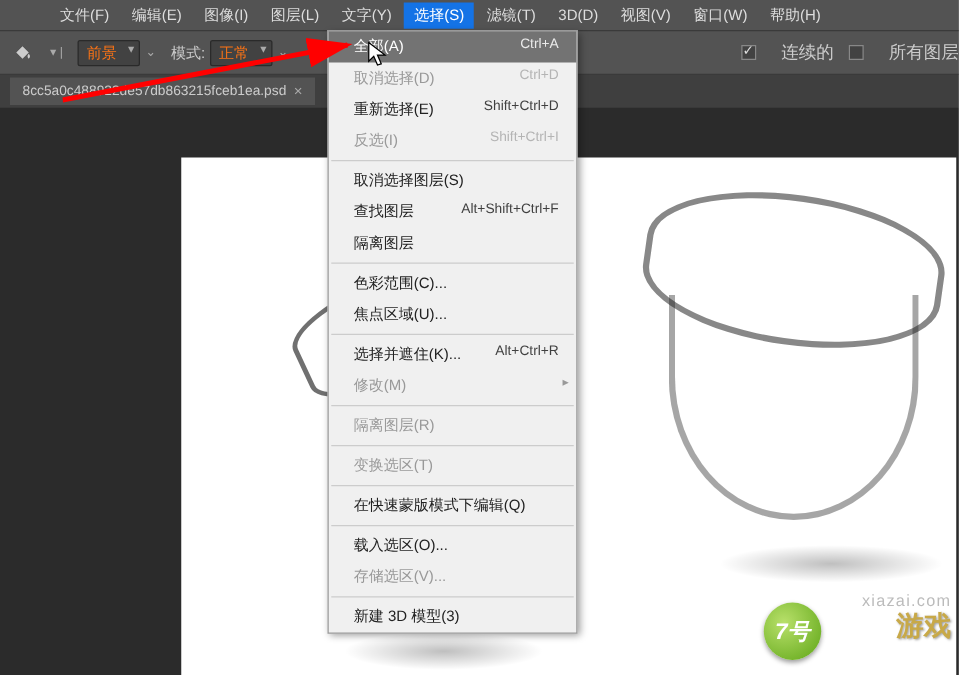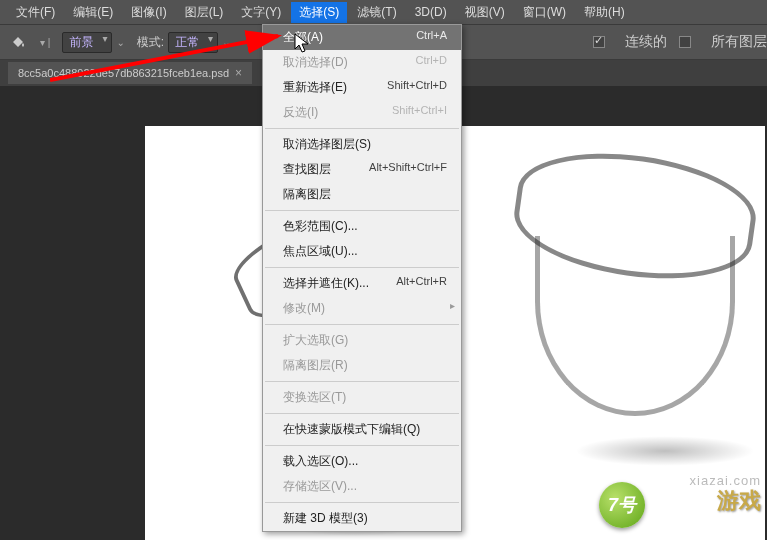--- a/index.html
+++ b/index.html
@@ -1,25 +1,25 @@
 <!DOCTYPE html>
 <html><head>
   <meta charset="utf-8">
   <style>
     * { margin: 0; padding: 0; box-sizing: border-box; font-family: "Microsoft YaHei", sans-serif; }
     body { width: 767px; height: 540px; background: #535353; overflow: hidden; position: relative; }
     
-    .menubar { height: 24px; background: #535353; display: flex; align-items: center; padding-left: 8px; gap: 2px; }
+    .menubar { height: 24px; background: #535353; display: flex; align-items: center; padding-left: 8px; gap: 2px; margin-left: 32px; }
     .menubar-item { color: #ddd; font-size: 12px; padding: 2px 8px; cursor: pointer; }
     .menubar-item.active { background: #1473e6; color: #fff; }
     
     .optionsbar { height: 36px; background: #535353; border-top: 1px solid #3a3a3a; border-bottom: 1px solid #3a3a3a; display: flex; align-items: center; padding-left: 8px; gap: 12px; }
     .optionsbar .tool-icon { width: 20px; height: 20px; display: flex; align-items: center; justify-content: center; }
     .optionsbar .combo { display: flex; align-items: center; gap: 4px; color: #ccc; font-size: 12px; }
-    .combo-box { background: #424242; border: 1px solid #2a2a2a; color: #c4b5fd; padding: 1px 18px 1px 6px; font-size: 12px; position: relative; border-radius: 2px; }
+    .combo-box { background: #424242; border: 1px solid #2a2a2a; color: #f97316; padding: 1px 18px 1px 6px; font-size: 12px; position: relative; border-radius: 2px; }
     .combo-box::after { content: "▾"; position: absolute; right: 4px; top: 0; font-size: 10px; color: #aaa; }
     .chev { color: #aaa; font-size: 10px; }
     .checkbox { width: 12px; height: 12px; border: 1px solid #888; background: #424242; display: inline-block; position: relative; }
     .checkbox.checked::after { content: "✓"; color: #ddd; position: absolute; top: -3px; left: 0; font-size: 11px; }
     .checkbox-label { display: flex; align-items: center; gap: 20px; color: #ccc; font-size: 14px; }
     
     .tabbar { height: 26px; background: #3f3f3f; display: flex; align-items: center; padding-left: 8px; }
     .doc-tab { background: #535353; color: #ccc; font-size: 11px; padding: 4px 10px; display: flex; align-items: center; gap: 6px; }
     .doc-tab .close { color: #aaa; font-size: 12px; cursor: pointer; }
     
@@ -46,21 +46,21 @@
     .dd-sep { height: 1px; background: #ccc; margin: 3px 2px; }
     .dd-sub::after { content: "▸"; position: absolute; right: 6px; font-size: 10px; }
     .dd-item { position: relative; }
     
     .red-arrow { position: absolute; left: 50px; top: 30px; z-index: 200; pointer-events: none; }
     
     .cursor-overlay { position: absolute; left: 294px; top: 33px; z-index: 300; pointer-events: none; }
     
     .watermark { position: absolute; right: 6px; bottom: 24px; color: #c8a948; font-size: 22px; font-weight: bold; z-index: 50; text-shadow: 1px 1px 2px rgba(0,0,0,0.4); }
     .watermark-sub { position: absolute; right: 6px; bottom: 52px; color: rgba(120,120,120,0.5); font-size: 13px; z-index: 50; letter-spacing: 1px; }
-    .watermark-logo { position: absolute; right: 122px; bottom: 12px; z-index: 50; }
+    .watermark-logo { position: absolute; right: 110px; bottom: 12px; z-index: 50; }
     .wm-badge { width: 46px; height: 46px; border-radius: 50%; background: radial-gradient(circle at 35% 35%, #b8e06a, #5ea516); display: flex; align-items: center; justify-content: center; color: #fff; font-style: italic; font-weight: bold; font-size: 18px; box-shadow: 0 2px 4px rgba(0,0,0,0.4); }
   </style>
 </head>
 <body>
 
 <div class="menubar">
   <div class="menubar-item">文件(F)</div>
   <div class="menubar-item">编辑(E)</div>
   <div class="menubar-item">图像(I)</div>
   <div class="menubar-item">图层(L)</div>
@@ -161,23 +161,20 @@
     <div class="dd-sep"></div>
     <div class="dd-item">
       <span>选择并遮住(K)...</span>
       <span class="shortcut">Alt+Ctrl+R</span>
     </div>
     <div class="dd-item disabled dd-sub">
       <span>修改(M)</span>
     </div>
     <div class="dd-sep"></div>
     <div class="dd-item disabled">
-      <span>扩大选取(G)</span>
-    </div>
-    <div class="dd-item disabled">
       <span>隔离图层(R)</span>
     </div>
     <div class="dd-sep"></div>
     <div class="dd-item disabled">
       <span>变换选区(T)</span>
     </div>
     <div class="dd-sep"></div>
     <div class="dd-item">
       <span>在快速蒙版模式下编辑(Q)</span>
     </div>

